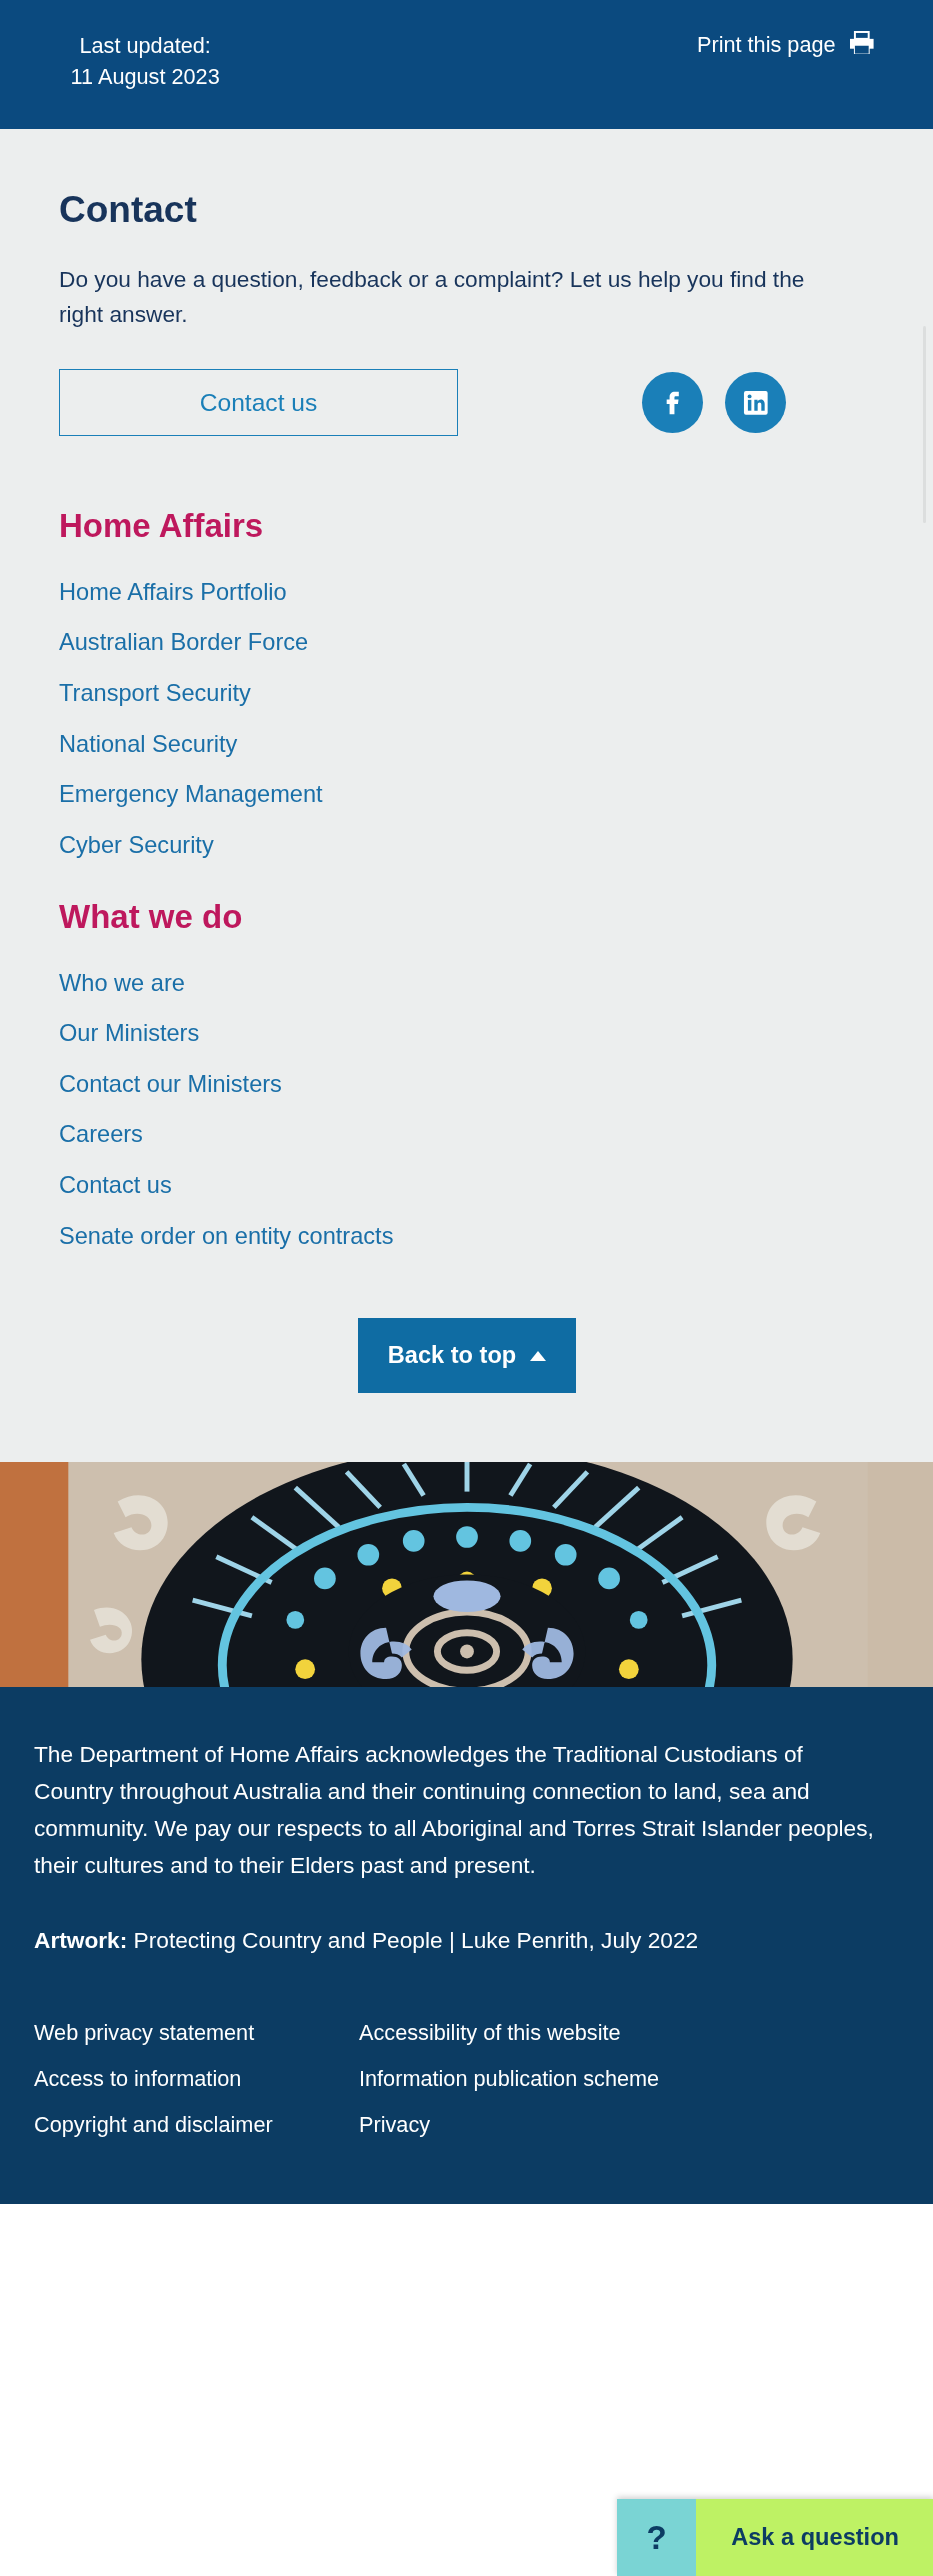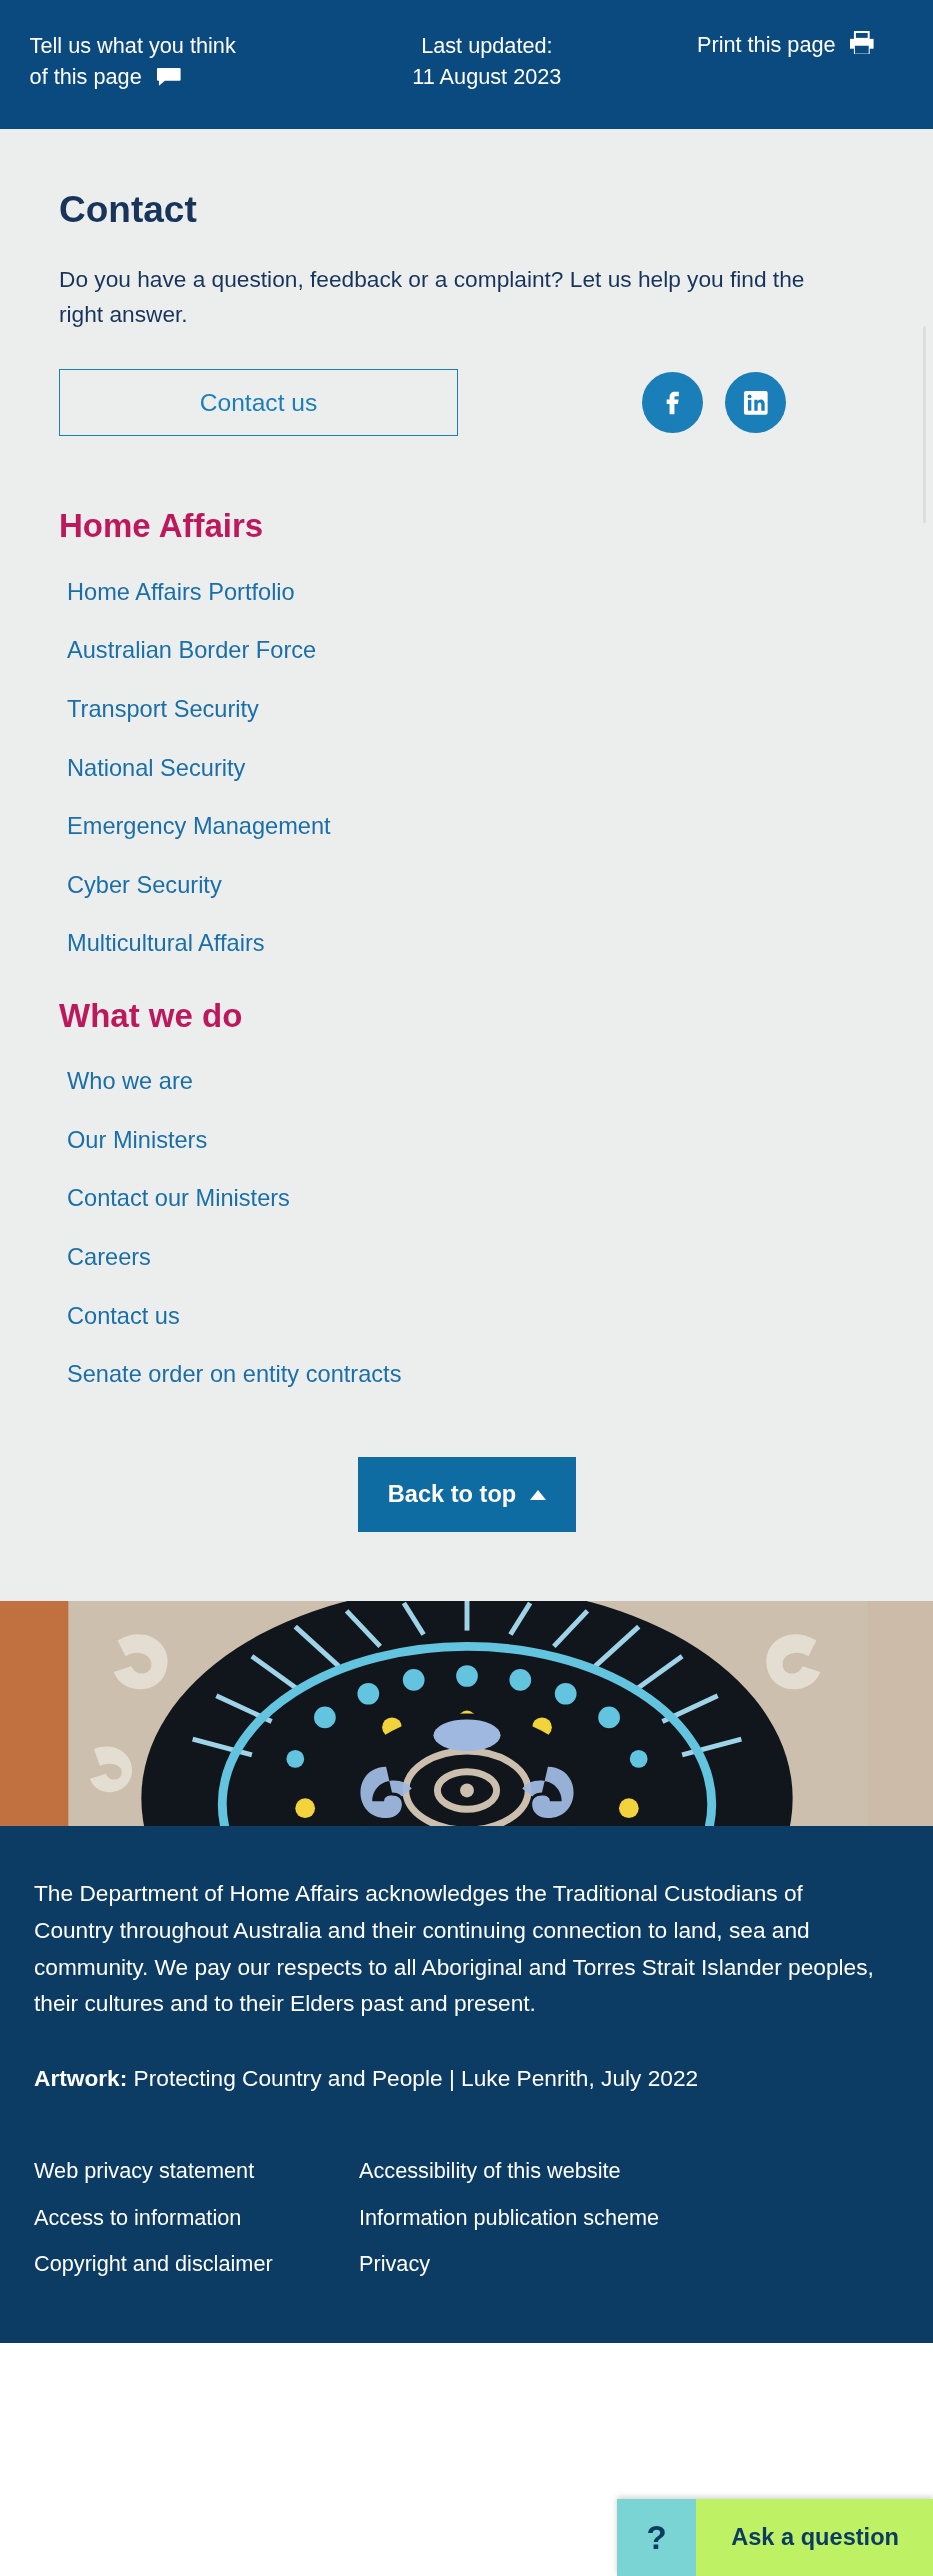--- a/index.html
+++ b/index.html
@@ -129,21 +129,21 @@
     font-size: 33px;
     margin: 0 0 21.7px 0;
     color: #be185d;
     font-weight: bold;
   }
   ul.linklist {
     list-style: none;
     margin: 0 0 27.6px 0;
     padding: 0;
   }
-  ul.linklist li { margin: 8px; }
+  ul.linklist li { margin: 0; }
   ul.linklist a {
     display: block;
     padding: 11.8px 0;
     font-size: 23.6px;
     color: #1a6fa8;
     text-decoration: none;
   }
   .secondlist { margin-top: 53px; }
 
   .backtotop-wrap {
@@ -250,29 +250,20 @@
     padding: 0 35px;
     white-space: nowrap;
   }
 </style>
 </head>
 <body>
 
 <div class="page">
 
   <div class="topbar">
-    <a href="#" class="feedback">
-      <span>Tell us what you think</span><br>
-      <span>of this page</span>
-      <span class="bubble">
-        <svg width="25.6" height="19.7" viewBox="0 0 26 20">
-            <path d="M2 1h22a1 1 0 0 1 1 1v11a1 1 0 0 1-1 1H9l-6 5v-5H2a1 1 0 0 1-1-1V2a1 1 0 0 1 1-1z" fill="#ffffff"></path>
-          </svg>
-      </span>
-    </a>
 
     <div class="lastupdated">
       <span>Last updated:</span><br>
       <span>11 August 2023</span>
     </div>
 
     <a href="#" class="printcol">
       <span>Print this page</span>
       <span>
         <svg width="25.6" height="23.6" viewBox="0 0 26 24">
@@ -322,23 +313,20 @@
         </li>
       <li>
           <a href="#">National Security</a>
         </li>
       <li>
           <a href="#">Emergency Management</a>
         </li>
       <li>
           <a href="#">Cyber Security</a>
         </li>
-      <li>
-          <a href="#">Multicultural Affairs</a>
-        </li>
     </ul>
 
     <h3 class="list-title secondlist">What we do</h3>
     <ul class="linklist">
       <li>
           <a href="#">Who we are</a>
         </li>
       <li>
           <a href="#">Our Ministers</a>
         </li>

